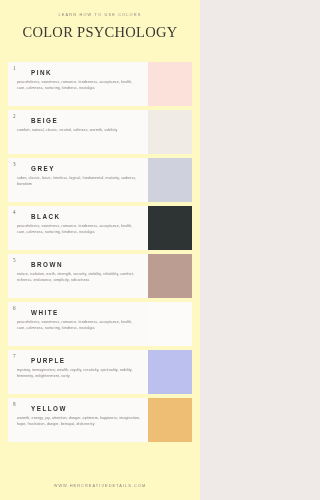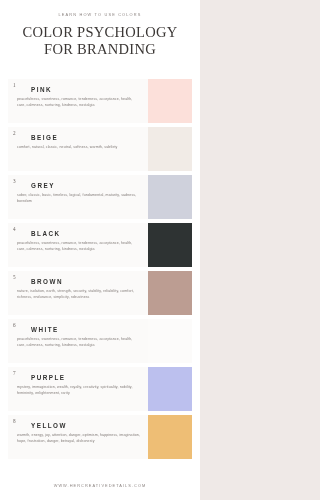--- a/index.html
+++ b/index.html
@@ -9,21 +9,21 @@
   body {
     width: 200px;
     height: 500px;
     background: #efe9e7;
     font-family: "Liberation Sans", sans-serif;
     overflow: hidden;
   }
   .page {
     width: 200px;
     height: 500px;
-    background: #ffffff;
+    background: #fef9c3;
     box-sizing: border-box;
     display: flex;
     flex-direction: column;
     position: relative;
   }
 
   
   .header {
     padding: 12px 10px 0 10px;
     text-align: center;
@@ -116,21 +116,20 @@
 </style>
 </head>
 <body>
 
 <div class="page">
 
   <div class="header">
     <div class="eyebrow">LEARN HOW TO USE COLORS</div>
     <h1 class="title">
       <span class="title-line">COLOR PSYCHOLOGY</span>
-      <span class="title-line">FOR BRANDING</span>
     </h1>
   </div>
 
   <div class="cards">
       <div class="card">
         <div class="card-body">
           <div class="badge">1</div>
           <div class="color-name">PINK</div>
           <div class="desc">peacefulness, sweetness, romance, tenderness, acceptance, health, care, calmness, nurturing, kindness, nostalgia</div>
         </div>

